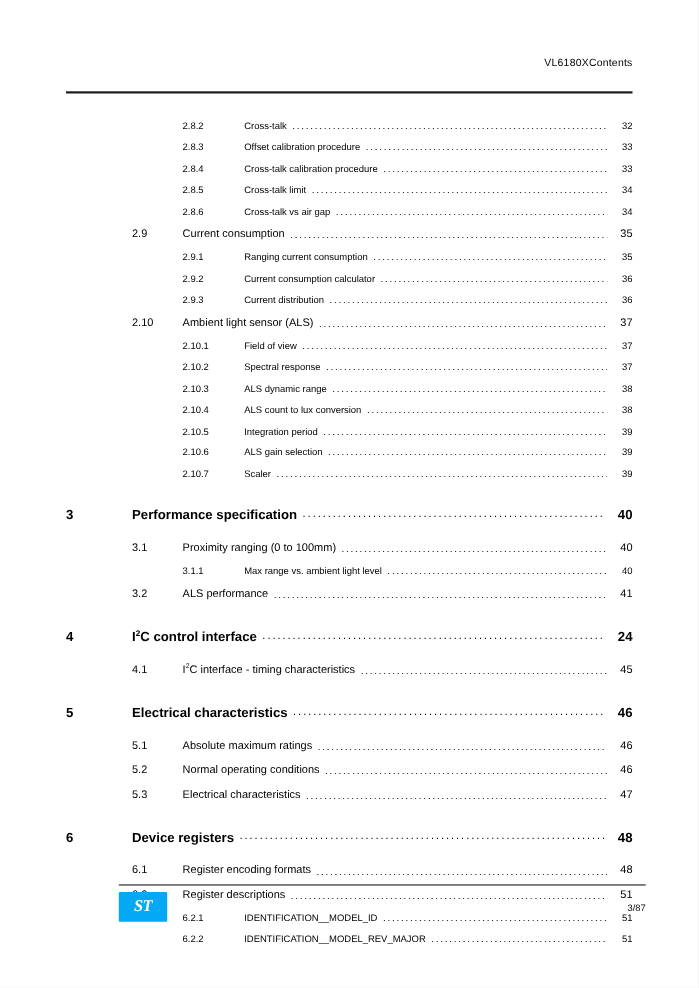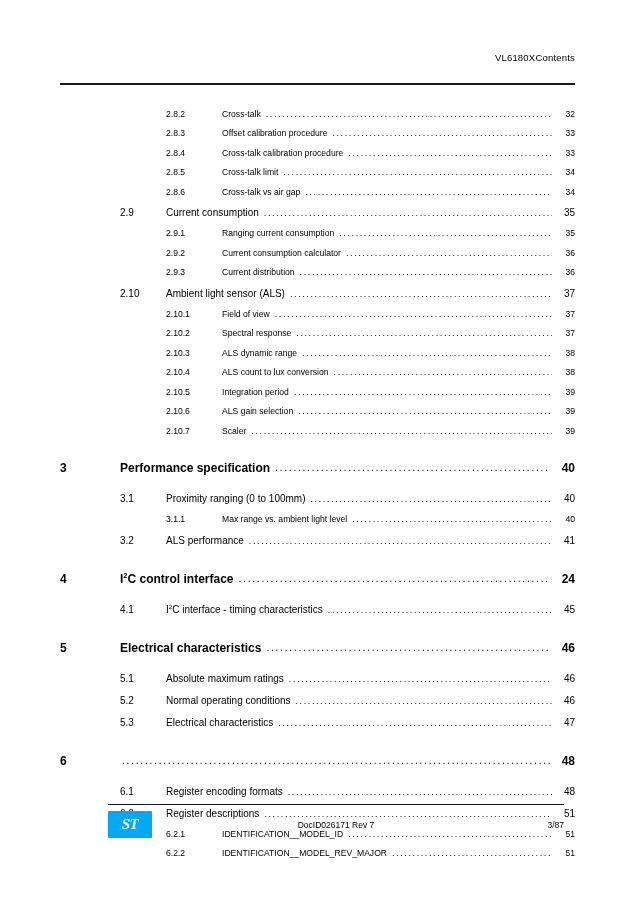--- a/index.html
+++ b/index.html
@@ -102,21 +102,21 @@
 
   .gap-sm { height: 7px; }
   .gap-md { height: 14px; }
 
   sup { font-size: 0.62em; vertical-align: super; line-height: 0; }
 
   
   .footer {
     position: absolute;
     left: 60px;
-    right: 71px;
+    right: 48px;
     bottom: 60px;
     padding-left: 48px;
   }
   .footer-rule {
     height: 1.5px;
     background: #1b1b1b;
     margin-bottom: 6px;
   }
   .footer-row {
     display: flex;
@@ -334,20 +334,21 @@
         </div>
         <div class="entry lvl2">
           <span class="num">5.3</span>
           <span class="txt">Electrical characteristics</span>
           <span class="dots">.......................................................................................................................</span>
           <span class="pg">47</span>
         </div>
         <div class="gap-md"></div>
         <div class="entry lvl1">
           <span class="num">6</span>
+          <span class="txt">Device registers</span>
           <span class="dots">.......................................................................................................................</span>
           <span class="pg">48</span>
         </div>
         <div class="gap-sm"></div>
         <div class="entry lvl2">
           <span class="num">6.1</span>
           <span class="txt">Register encoding formats</span>
           <span class="dots">.......................................................................................................................</span>
           <span class="pg">48</span>
         </div>
@@ -372,17 +373,16 @@
       </div>
 
   </div>
 
   <div class="footer">
     <div class="footer-rule"></div>
     <div class="footer-row">
       <div class="logo">
         <div class="st">ST</div>
       </div>
-      <div class="footer-center">DocID026171 Rev 7</div>
       <div class="footer-right">3/87</div>
     </div>
   </div>
 </div>
 
 </body></html>

